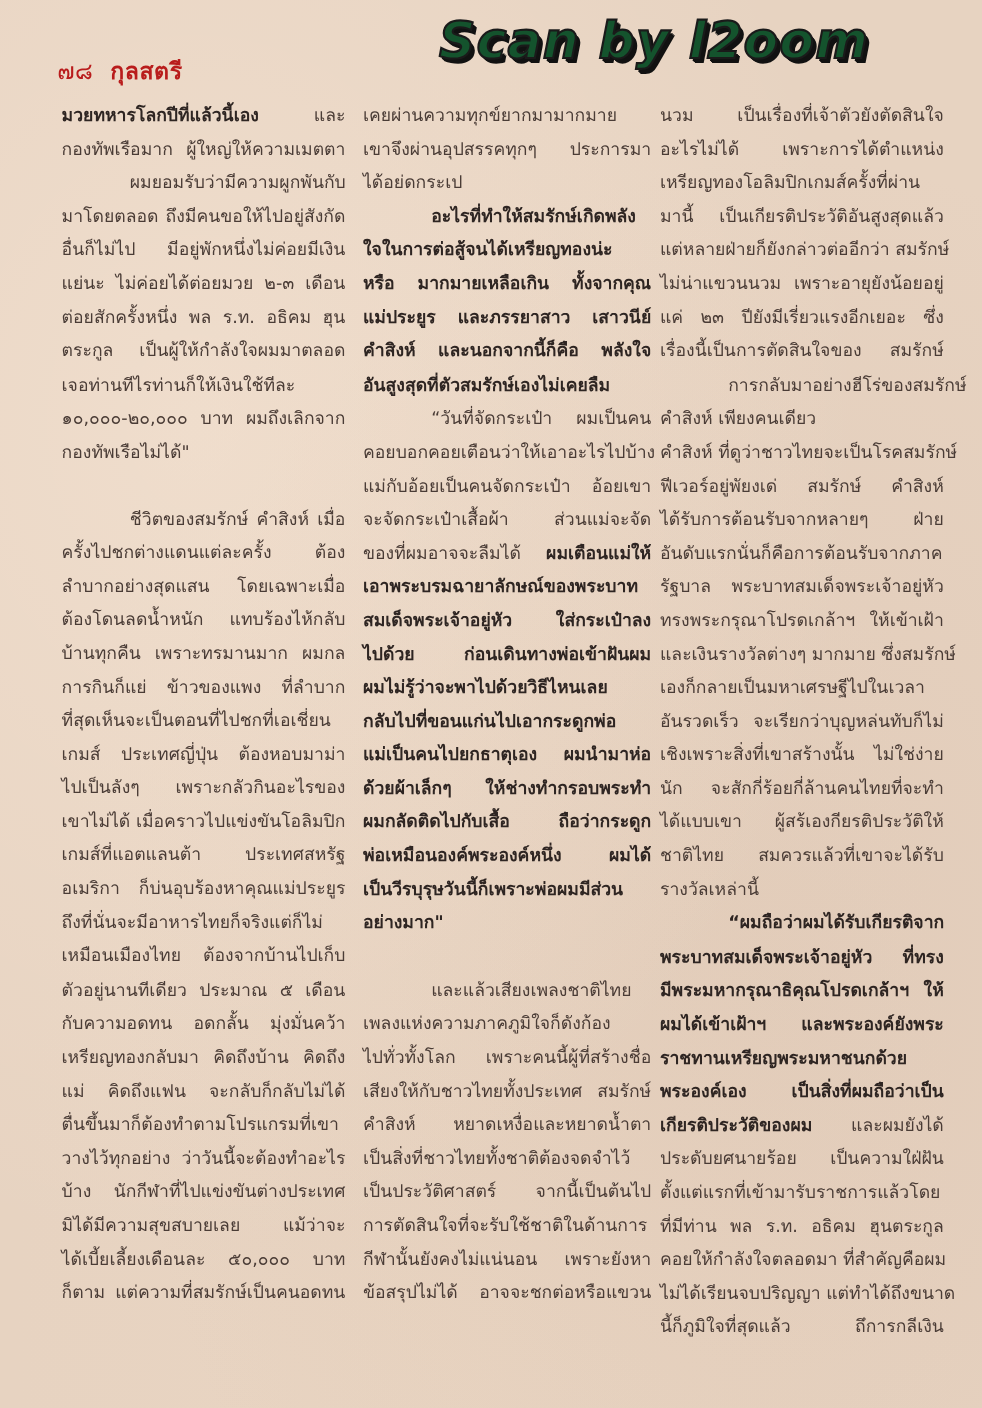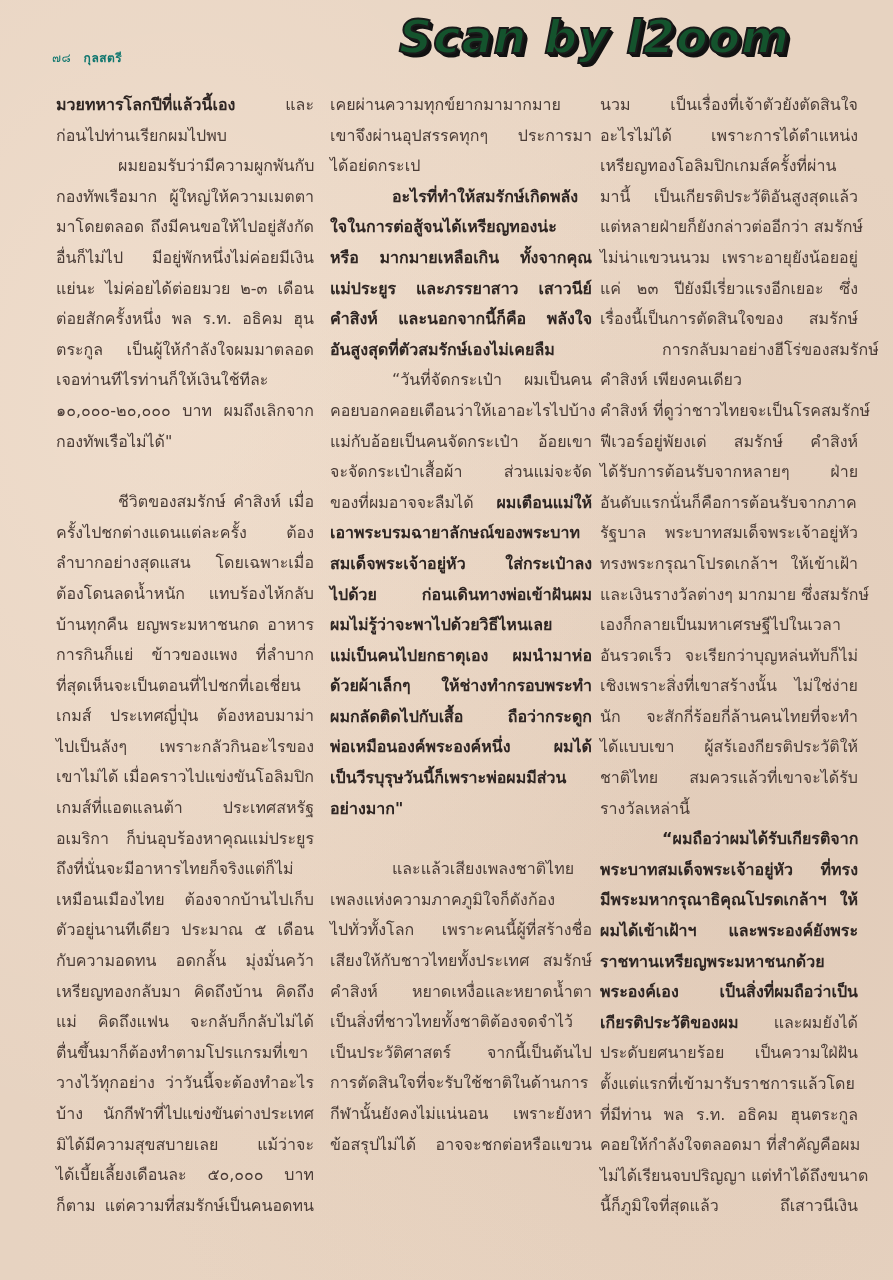--- a/index.html
+++ b/index.html
@@ -9,21 +9,21 @@
       background-image:
         radial-gradient(ellipse at 20% 30%, rgba(255,240,225,0.35), transparent 60%),
         radial-gradient(ellipse at 80% 70%, rgba(200,170,150,0.18), transparent 60%),
         radial-gradient(ellipse at 50% 95%, rgba(235,215,195,0.4), transparent 70%);
       font-family: "DejaVu Sans", sans-serif;
       color: #4a3c36;
       position: relative;
     }
     .header {
       position: absolute; left: 52px; top: 48px;
-      font-size: 12px; color: #0f766e; letter-spacing: 0.5px;
+      font-size: 21px; color: #b91c1c; letter-spacing: 0.5px;
     }
     .header .pg { margin-right: 8px; }
     .header .mag { font-weight: bold; }
     .watermark {
       position: absolute; left: 399px; top: 10px;
       font-family: "DejaVu Sans", sans-serif;
       font-size: 46px; font-weight: bold; font-style: italic;
       color: #14532d; letter-spacing: 1px;
       -webkit-text-stroke: 2px #1a1a1a;
       text-shadow: 4px 4px 0 #111, 3px 3px 0 #111, 2px 2px 0 #111;
@@ -47,37 +47,36 @@
 
 <div class="header">
   <span class="pg">๗๘</span>
   <span class="mag">กุลสตรี</span>
 </div>
 
 <div class="watermark">Scan by l2oom</div>
 
 <div class="col c1">
     <span class="line"><span class="b">มวยทหารโลกปีที่แล้วนี้เอง</span><span>  และ</span></span>
-    <span class="line last"><span>ก่อนไปท่านเรียกผมไปพบ</span></span>
+    <span class="line"><span>กองทัพเรือมาก ผู้ใหญ่ให้ความเมตตา</span></span>
     <span class="line ind"><span>ผมยอมรับว่ามีความผูกพันกับ</span></span>
-    <span class="line"><span>กองทัพเรือมาก ผู้ใหญ่ให้ความเมตตา</span></span>
     <span class="line"><span>มาโดยตลอด ถึงมีคนขอให้ไปอยู่สังกัด</span></span>
     <span class="line"><span>อื่นก็ไม่ไป  มีอยู่พักหนึ่งไม่ค่อยมีเงิน</span></span>
     <span class="line"><span>แย่นะ ไม่ค่อยได้ต่อยมวย ๒-๓ เดือน</span></span>
     <span class="line"><span>ต่อยสักครั้งหนึ่ง พล ร.ท. อธิคม ฮุน</span></span>
     <span class="line"><span>ตระกูล  เป็นผู้ให้กำลังใจผมมาตลอด</span></span>
     <span class="line"><span>เจอท่านทีไรท่านก็ให้เงินใช้ทีละ</span></span>
     <span class="line"><span>๑๐,๐๐๐-๒๐,๐๐๐ บาท ผมถึงเลิกจาก</span></span>
     <span class="line last"><span>กองทัพเรือไม่ได้"</span></span>
     <div class="gap"></div>
     <span class="line ind"><span>ชีวิตของสมรักษ์ คำสิงห์ เมื่อ</span></span>
     <span class="line"><span>ครั้งไปชกต่างแดนแต่ละครั้ง  ต้อง</span></span>
     <span class="line"><span>ลำบากอย่างสุดแสน โดยเฉพาะเมื่อ</span></span>
     <span class="line"><span>ต้องโดนลดน้ำหนัก  แทบร้องไห้กลับ</span></span>
-    <span class="line"><span>บ้านทุกคืน ยญพระมหาชนกด อาหาร</span></span>
+    <span class="line"><span>บ้านทุกคืน เพราะทรมานมาก ผมกล</span></span>
     <span class="line"><span>การกินก็แย่  ข้าวของแพง  ที่ลำบาก</span></span>
     <span class="line"><span>ที่สุดเห็นจะเป็นตอนที่ไปชกที่เอเชี่ยน</span></span>
     <span class="line"><span>เกมส์ ประเทศญี่ปุ่น ต้องหอบมาม่า</span></span>
     <span class="line"><span>ไปเป็นลังๆ  เพราะกลัวกินอะไรของ</span></span>
     <span class="line"><span>เขาไม่ได้ เมื่อคราวไปแข่งขันโอลิมปิก</span></span>
     <span class="line"><span>เกมส์ที่แอตแลนต้า   ประเทศสหรัฐ</span></span>
     <span class="line"><span>อเมริกา  ก็บ่นอุบร้องหาคุณแม่ประยูร</span></span>
     <span class="line"><span>ถึงที่นั่นจะมีอาหารไทยก็จริงแต่ก็ไม่</span></span>
     <span class="line"><span>เหมือนเมืองไทย  ต้องจากบ้านไปเก็บ</span></span>
     <span class="line"><span>ตัวอยู่นานทีเดียว ประมาณ ๕ เดือน</span></span>
@@ -103,20 +102,21 @@
     <span class="line last"><span class="b">อันสูงสุดที่ตัวสมรักษ์เองไม่เคยลืม</span></span>
     <span class="line ind"><span>“วันที่จัดกระเป๋า   ผมเป็นคน</span></span>
     <span class="line"><span>คอยบอกคอยเตือนว่าให้เอาอะไรไปบ้าง</span></span>
     <span class="line"><span>แม่กับอ้อยเป็นคนจัดกระเป๋า  อ้อยเขา</span></span>
     <span class="line"><span>จะจัดกระเป๋าเสื้อผ้า   ส่วนแม่จะจัด</span></span>
     <span class="line"><span>ของที่ผมอาจจะลืมได้  </span><span class="b">ผมเตือนแม่ให้</span></span>
     <span class="line"><span class="b">เอาพระบรมฉายาลักษณ์ของพระบาท</span></span>
     <span class="line"><span class="b">สมเด็จพระเจ้าอยู่หัว   ใส่กระเป๋าลง</span></span>
     <span class="line"><span class="b">ไปด้วย   ก่อนเดินทางพ่อเข้าฝันผม</span></span>
     <span class="line"><span class="b">ผมไม่รู้ว่าจะพาไปด้วยวิธีไหนเลย</span></span>
+    <span class="line"><span class="b">กลับไปที่ขอนแก่นไปเอากระดูกพ่อ</span></span>
     <span class="line"><span class="b">แม่เป็นคนไปยกธาตุเอง  ผมนำมาห่อ</span></span>
     <span class="line"><span class="b">ด้วยผ้าเล็กๆ  ให้ช่างทำกรอบพระทำ</span></span>
     <span class="line"><span class="b">ผมกลัดติดไปกับเสื้อ   ถือว่ากระดูก</span></span>
     <span class="line"><span class="b">พ่อเหมือนองค์พระองค์หนึ่ง  ผมได้</span></span>
     <span class="line"><span class="b">เป็นวีรบุรุษวันนี้ก็เพราะพ่อผมมีส่วน</span></span>
     <span class="line last"><span class="b">อย่างมาก"</span></span>
     <div class="gap"></div>
     <span class="line ind"><span>และแล้วเสียงเพลงชาติไทย</span></span>
     <span class="line"><span>เพลงแห่งความภาคภูมิใจก็ดังก้อง</span></span>
     <span class="line"><span>ไปทั่วทั้งโลก   เพราะคนนี้ผู้ที่สร้างชื่อ</span></span>
@@ -158,14 +158,14 @@
     <span class="line"><span class="b">มีพระมหากรุณาธิคุณโปรดเกล้าฯ ให้</span></span>
     <span class="line"><span class="b">ผมได้เข้าเฝ้าฯ   และพระองค์ยังพระ</span></span>
     <span class="line"><span class="b">ราชทานเหรียญพระมหาชนกด้วย</span></span>
     <span class="line"><span class="b">พระองค์เอง   เป็นสิ่งที่ผมถือว่าเป็น</span></span>
     <span class="line"><span class="b">เกียรติประวัติของผม</span><span>  และผมยังได้</span></span>
     <span class="line"><span>ประดับยศนายร้อย    เป็นความใฝ่ฝัน</span></span>
     <span class="line"><span>ตั้งแต่แรกที่เข้ามารับราชการแล้วโดย</span></span>
     <span class="line"><span>ที่มีท่าน  พล  ร.ท.  อธิคม  ฮุนตระกูล</span></span>
     <span class="line"><span>คอยให้กำลังใจตลอดมา ที่สำคัญคือผม</span></span>
     <span class="line"><span>ไม่ได้เรียนจบปริญญา แต่ทำได้ถึงขนาด</span></span>
-    <span class="line"><span>นี้ก็ภูมิใจที่สุดแล้ว    ถึเสาวนีเงิน</span></span>
+    <span class="line"><span>นี้ก็ภูมิใจที่สุดแล้ว    ถึการกลีเงิน</span></span>
   </div>
 
 </body></html>

